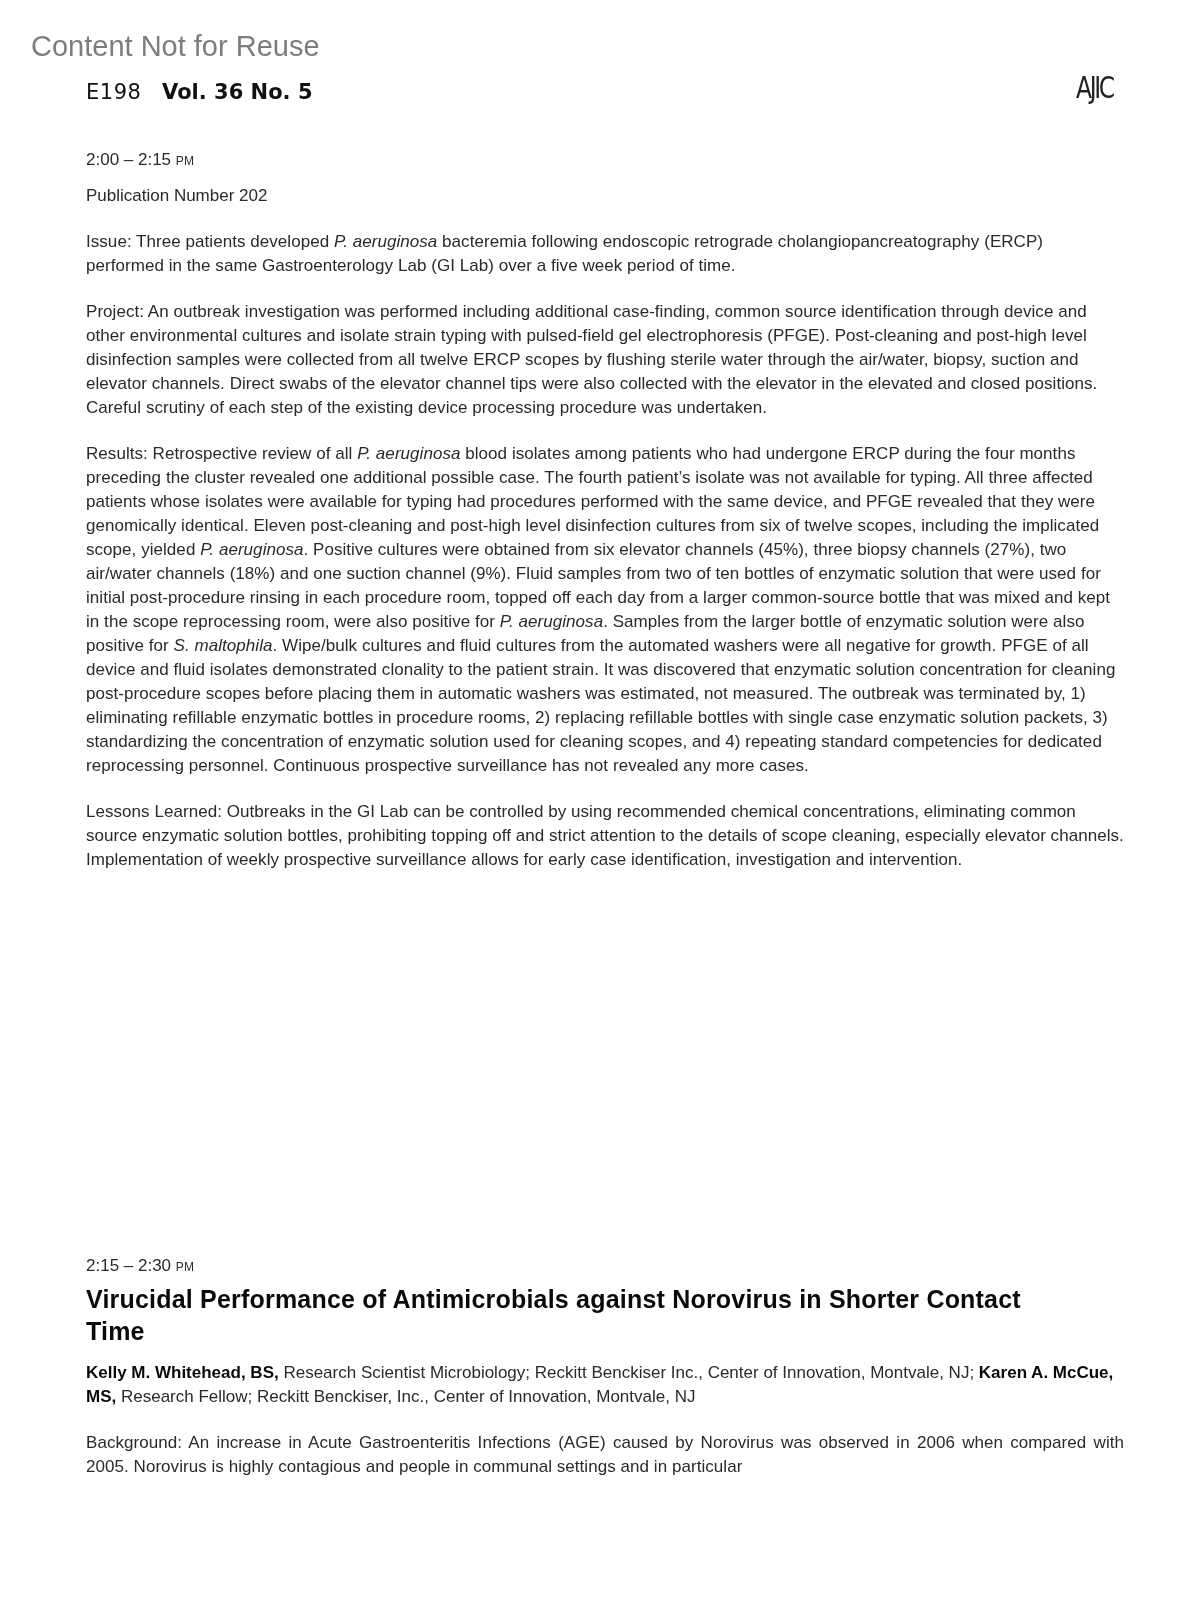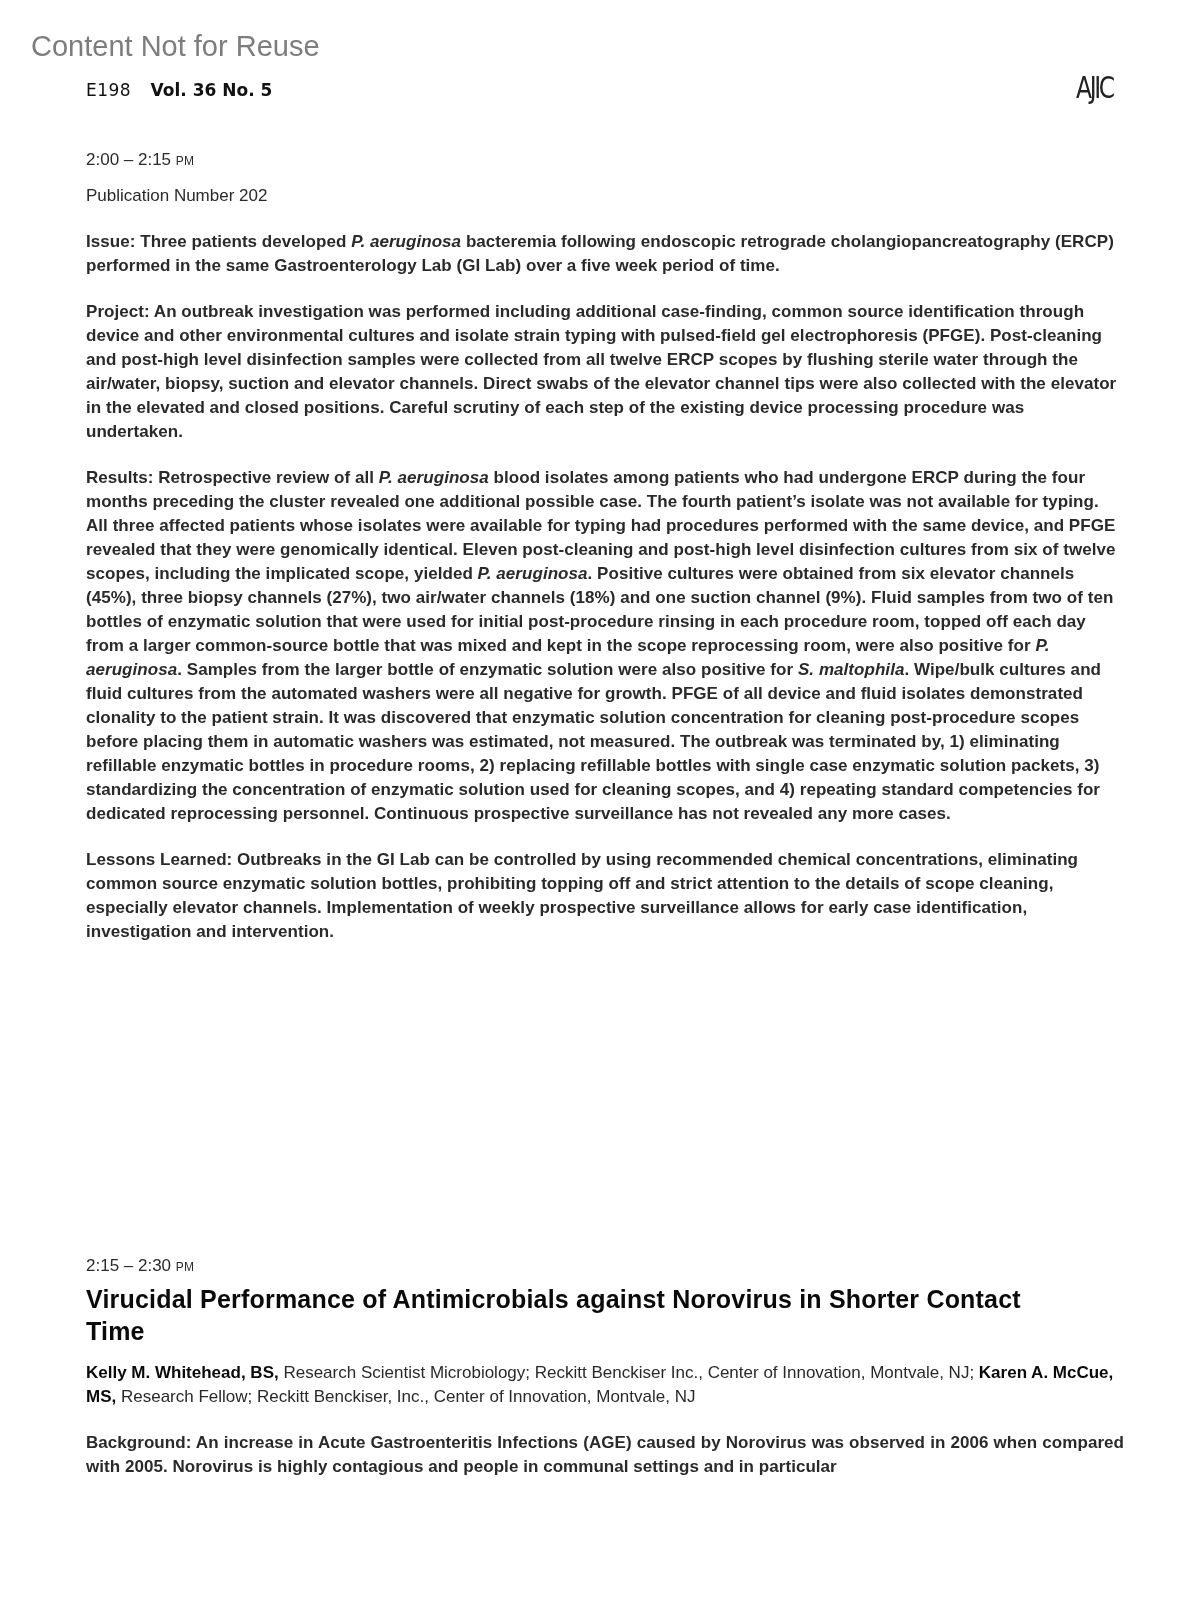--- a/index.html
+++ b/index.html
@@ -1,37 +1,37 @@
 <!DOCTYPE html>
 <html><head>
 <meta charset="utf-8">
 <style>
   html, body { margin: 0; padding: 0; background: #ffffff; }
   body { width: 1200px; height: 1607px; position: relative; overflow: hidden;
          font-family: "Liberation Sans", sans-serif; color: #1a1a1a; }
   .watermark { position: absolute; left: 31px; top: 30px; font-size: 29px; color: #7d7d7d;
                font-family: "Liberation Sans", sans-serif; letter-spacing: 0px; }
-  .runhead { position: absolute; left: 86px; top: 80px; font-size: 17px; color: #111;
+  .runhead { position: absolute; left: 86px; top: 80px; font-size: 21px; color: #111;
              font-family: "DejaVu Sans", sans-serif; }
   .runhead .page { letter-spacing: 0.5px; }
   .runhead .vol { font-weight: bold; margin-left: 14px; }
   .logo { position: absolute; left: 1076px; top: 70px; font-size: 30px; color: #222;
           font-family: "DejaVu Sans", sans-serif; letter-spacing: -3px; transform: scaleX(0.78);
           transform-origin: left top; }
   .article { position: absolute; left: 86px; width: 1038px; }
   .a1 { top: 149px; }
   .a2 { top: 1255px; }
   .time { font-size: 17px; line-height: 22px; color: #2a2a2a; }
   .time .pm { font-size: 12px; letter-spacing: 0.3px; }
   .pubnum { font-size: 17px; line-height: 24px; color: #2a2a2a; margin-top: 12px; }
   .title { font-size: 25px; line-height: 32px; font-weight: bold; color: #0a0a0a; margin-top: 5px; letter-spacing: 0.2px; }
   .title i { font-style: italic; }
   .authors { font-size: 17px; line-height: 24px; color: #2a2a2a; margin-top: 14px; }
   .authors b { color: #0a0a0a; }
-  .para { font-size: 17px; line-height: 24px; color: #2a2a2a; margin-top: 22px; letter-spacing: 0.05px; font-weight: bold; }
+  .para { font-size: 17px; line-height: 24px; color: #2a2a2a; margin-top: 22px; letter-spacing: 0.05px; }
   .para i { font-style: italic; }
   .para.justify { text-align: justify; text-align-last: auto; }
 </style>
 </head>
 <body>
 
 <div class="watermark">Content Not for Reuse</div>
 
 <div class="runhead">
   <span class="page">E198</span>

